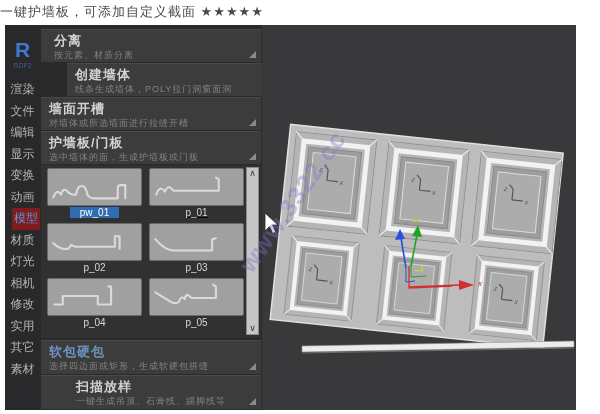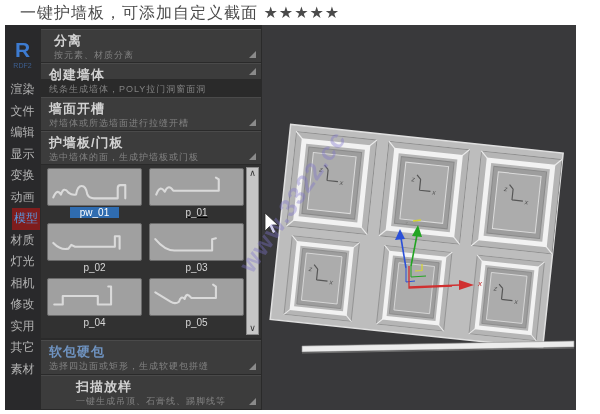--- a/index.html
+++ b/index.html
@@ -1,21 +1,21 @@
 <!DOCTYPE html>
 <html><head>
 <meta charset="utf-8">
 <style>
   html,body{margin:0;padding:0;}
   body{
     width:600px;height:414px;position:relative;background:#ffffff;
     font-family:"Liberation Sans","DejaVu Sans",sans-serif;overflow:hidden;
   }
   #page-title{
-    position:absolute;left:20px;top:3px;font-size:16px;color:#4a4a4a;letter-spacing:1px;
+    position:absolute;left:0;top:3px;font-size:13px;color:#4a4a4a;letter-spacing:1px;
   }
   #app{position:absolute;left:5px;top:25px;width:571px;height:385px;background:#2c2c2c;}
   
   #sidebar{position:absolute;left:0;top:0;width:35px;height:385px;background:#29292b;
     display:flex;flex-direction:column;align-items:stretch;border-right:1px solid #222;}
   .logo-box{height:50px;display:flex;flex-direction:column;align-items:center;justify-content:center;padding-top:4px;}
   .logo-r{font-size:21px;font-weight:bold;color:#3d7bd0;line-height:20px;}
   .logo-sub{font-size:7px;color:#3d5f91;margin-top:2px;}
   .side-tab{height:21.5px;display:flex;align-items:center;justify-content:center;
     font-size:12px;color:#b2b2b2;cursor:default;}
@@ -79,21 +79,21 @@
   </div>
 
   <div id="panel">
 
     <div class="section" style="top:4px;height:33px;padding-left:13px;">
       <div class="ttl">分离</div>
       <div class="sub">按元素、材质分离</div>
       <div class="corner-tri"></div>
     </div>
 
-    <div class="section" style="top:38px;height:16px;">
+    <div class="section" style="top:38px;height:33px;margin-left:26px;">
       <div class="ttl">创建墙体</div>
       <div class="sub">线条生成墙体，POLY拉门洞窗面洞</div>
       <div class="corner-tri"></div>
     </div>
 
     <div class="section" style="top:72px;height:33px;">
       <div class="ttl">墙面开槽</div>
       <div class="sub">对墙体或所选墙面进行拉缝开槽</div>
       <div class="corner-tri"></div>
     </div>

